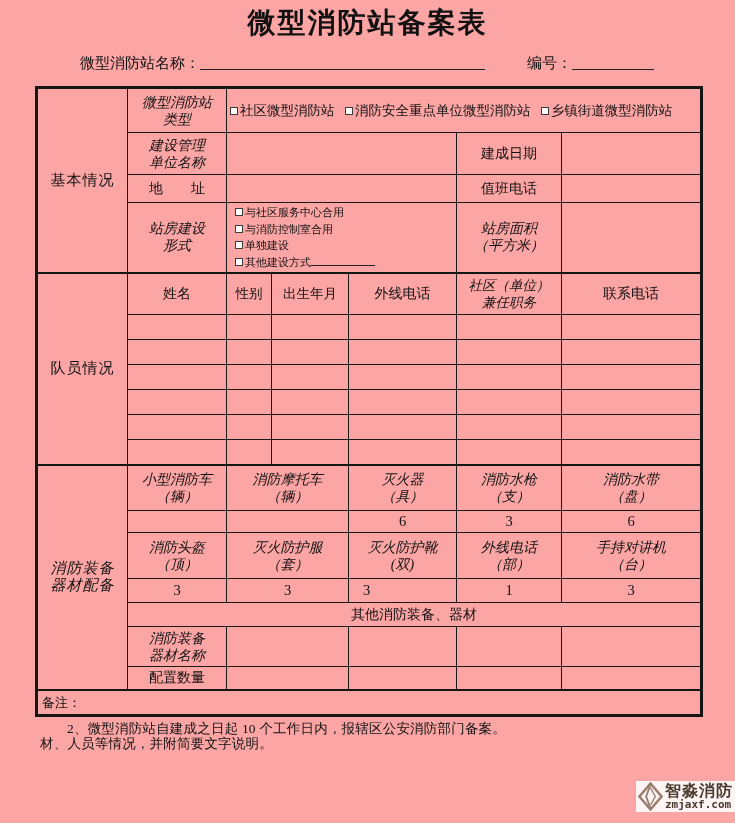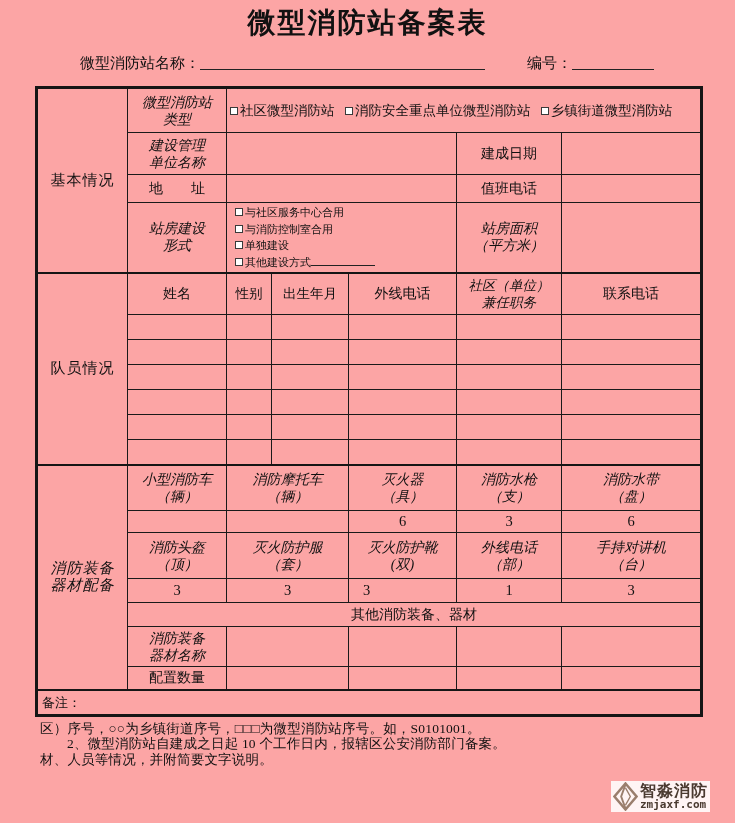--- a/index.html
+++ b/index.html
@@ -34,21 +34,21 @@
 
   .r-type{height:45px} .r-mgmt{height:42px} .r-addr{height:28px} .r-form{height:70px}
   .r-thead{height:42px} .r-empty{height:25px}
   .r-eqh{height:46px} .r-eqv{height:22px} .r-eqv2{height:24px}
   .r-other{height:24px} .r-name{height:40px} .r-qty{height:23px} .r-remarks{height:26px}
 
   .notes { margin:4px 0 0 40px; width:660px; font-size:13.5px; line-height:15.4px; letter-spacing:0.2px; }
   .note-line.indent { text-indent:2em; }
   .notes b { font-weight:bold; }
 
-  .logo { position:absolute; left:611px; top:781px; display:flex; align-items:flex-start;
+  .logo { position:absolute; left:636px; top:781px; display:flex; align-items:flex-start;
           background:rgba(255,255,255,0.88); padding:1px 2px; }
   .logo-txt { margin-left:2px; }
   .logo-brand { font-size:16px; font-weight:bold; color:#4a3a30; line-height:17px; letter-spacing:1px; font-family:"Liberation Sans",sans-serif; }
   .logo-domain { font-size:11px; font-weight:bold; color:#4a3a30; line-height:12px; font-family:"DejaVu Sans Mono",monospace; }
 </style>
 </head>
 <body>
 
 <div class="page">
 
@@ -225,21 +225,20 @@
       <td></td>
     </tr>
 
     <tr class="sec r-remarks">
       <td colspan="7" class="cell-left"><span style="font-size:13px;">备注：</span></td>
     </tr>
   </tbody>
     </table>
 
   <div class="notes">
-    <div class="note-line">区）序号，○○为乡镇街道序号，□□□为微型消防站序号。如，S0101001。</div>
     <div class="note-line indent">2、微型消防站自建成之日起 10 个工作日内，报辖区公安消防部门备案。</div>
     <div class="note-line">材、人员等情况，并附简要文字说明。</div>
   </div>
 
   <div class="logo">
     <svg width="25" height="29" viewBox="0 0 26 30">
       <polygon points="13,1.5 24.5,15 13,28.5 1.5,15" fill="none" stroke="#9a7e6d" stroke-width="2.6"></polygon>
       <polyline points="13,2.5 8.5,15 13,27.5" fill="none" stroke="#9a7e6d" stroke-width="2"></polyline>
       <polyline points="13,6 18,15 13,24" fill="none" stroke="#9a7e6d" stroke-width="1.4"></polyline>
     </svg>

